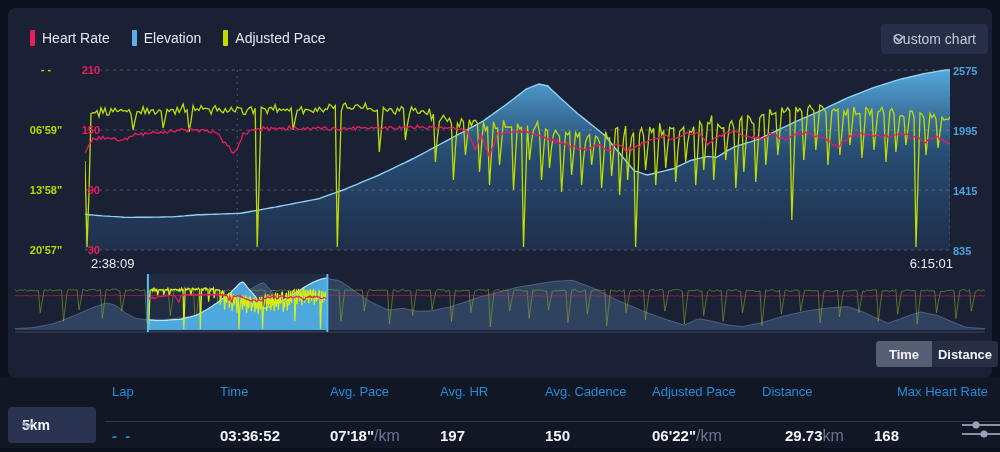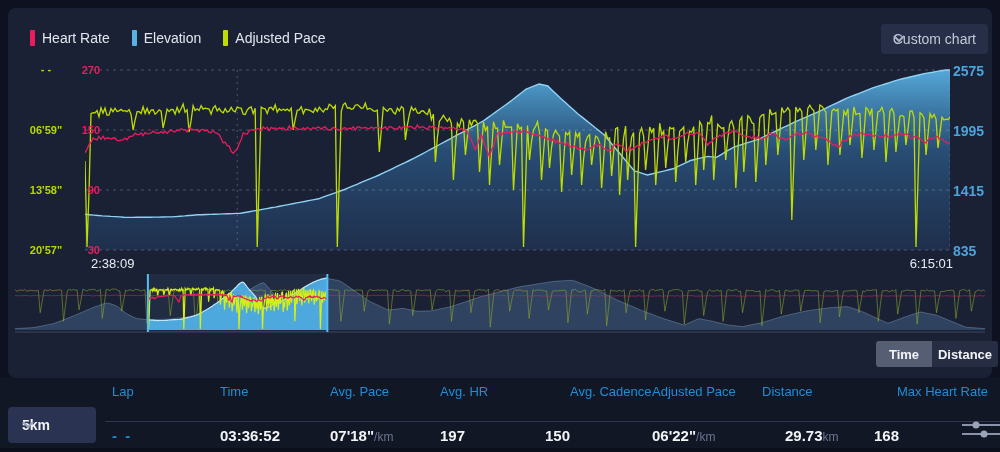--- a/index.html
+++ b/index.html
@@ -28,21 +28,21 @@
   .chart-dd {
     position:absolute; right:12px; top:24px; height:30px; padding:0 12px;
     background:#272e47; border-radius:4px; display:flex; align-items:center; gap:9px;
     color:#c2c9d8; font-size:14px; cursor:pointer;
   }
 
   
   .axlab { position:absolute; font-size:11px; font-weight:bold; line-height:14px; }
   .pace-lab { width:80px; left:6px; text-align:center; color:#b6d900; }
   .hr-lab { width:40px; left:60px; text-align:right; color:#ea1c5d; }
-  .el-lab { left:953px; text-align:left; color:#4aa3db; font-size:14px; }
+  .el-lab { left:953px; text-align:left; color:#4aa3db; font-size:11px; }
   .time-lab { position:absolute; font-size:13px; color:#e9ecf2; }
 
   svg { position:absolute; display:block; }
 
   
   .axis-toggle { position:absolute; left:876px; top:341px; display:flex; border-radius:3px; overflow:hidden; }
   .seg { height:26px; display:flex; align-items:center; justify-content:center; font-size:13px; font-weight:bold; color:#f2f4f8; cursor:pointer; }
   .seg-time { width:56px; background:#565e74; }
   .seg-dist { width:66px; background:#272e44; }
 
@@ -50,21 +50,21 @@
   .interval-dd {
     position:absolute; left:8px; top:407px; width:88px; height:36px;
     background:#2b3352; border-radius:4px; display:flex; align-items:center;
     padding:0 12px 0 14px; justify-content:space-between;
     color:#f2f4f8; font-size:14px; font-weight:bold; cursor:pointer;
   }
 
   
   .th { position:absolute; top:384px; font-size:13px; color:#1f8dd6; }
   .td { position:absolute; top:427px; font-size:15px; font-weight:bold; color:#f2f4f8; }
-  .td .unit { font-size:12px; font-weight:normal; color:#6b7490; }
+  .td .unit { font-size:16px; font-weight:normal; color:#6b7490; }
   .lap-dash { color:#1f8dd6; letter-spacing:2px; font-weight:bold; }
   .tdivider { position:absolute; left:105px; top:421px; width:895px; height:1px; background:#2e3650; }
   .sliders { position:absolute; left:962px; top:416px; cursor:pointer; }
 </style>
 </head>
 <body>
 
 <div class="panel"></div>
 <div class="lower"></div>
 
@@ -108,21 +108,21 @@
     <line x1="865" y1="8" x2="865" y2="188" stroke="rgba(170,180,200,0.35)" stroke-width="1" stroke-dasharray="2,4"></line>
     <path d="M0.0,99.1L2.0,185.0L4.0,130.8L6.0,51.7L8.0,50.6L10.0,50.9L12.0,48.6L14.0,54.8L16.0,45.8L18.0,51.2L20.0,46.1L22.0,53.3L24.0,53.0L26.0,46.6L28.0,49.8L30.0,46.2L32.0,49.5L34.0,48.8L36.0,47.4L38.0,49.1L40.0,48.7L42.0,49.7L44.1,47.6L46.1,52.7L48.1,68.0L50.1,58.1L52.1,49.6L54.1,49.7L56.1,51.5L58.1,44.8L60.1,51.6L62.1,46.4L64.1,51.7L66.1,48.0L68.1,47.8L70.1,52.2L72.1,50.4L74.1,47.8L76.1,49.2L78.1,66.0L80.1,57.2L82.1,47.2L84.1,49.6L86.1,47.5L88.1,47.7L90.1,52.2L92.1,45.4L94.1,50.5L96.1,46.8L98.1,42.0L100.1,50.2L102.1,47.8L104.1,70.0L106.1,58.7L108.1,43.7L110.1,48.5L112.1,46.8L114.1,48.4L116.1,43.6L118.1,47.1L120.1,46.2L122.1,46.6L124.1,47.0L126.1,52.1L128.1,46.0L130.2,43.7L132.2,49.0L134.2,46.4L136.2,49.5L138.2,50.8L140.2,46.6L142.2,50.2L144.2,49.1L146.2,45.4L148.2,48.8L150.2,49.8L152.2,45.1L154.2,45.9L156.2,46.2L158.2,52.2L160.2,52.6L162.2,48.1L164.2,45.9L166.2,44.9L168.2,51.7L170.2,46.2L172.2,185.0L174.2,116.5L176.2,45.1L178.2,46.4L180.2,46.8L182.2,51.4L184.2,45.9L186.2,45.3L188.2,48.0L190.2,42.9L192.2,50.1L194.2,46.8L196.2,48.5L198.2,47.3L200.2,48.4L202.2,47.1L204.2,49.1L206.2,46.2L208.2,68.0L210.2,57.7L212.2,48.4L214.2,47.9L216.3,44.7L218.3,51.6L220.3,47.3L222.3,47.6L224.3,48.1L226.3,49.1L228.3,50.5L230.3,46.4L232.3,49.4L234.3,45.2L236.3,47.9L238.3,50.0L240.3,46.8L242.3,47.5L244.3,42.3L246.3,43.7L248.3,46.5L250.3,43.8L252.3,185.0L254.3,115.5L256.3,49.4L258.3,42.6L260.3,41.0L262.3,46.1L264.3,45.8L266.3,47.3L268.3,46.6L270.3,43.2L272.3,42.6L274.3,44.2L276.3,46.3L278.3,46.0L280.3,41.2L282.3,47.3L284.3,46.4L286.3,47.0L288.3,48.8L290.3,49.2L292.3,48.0L294.3,90.0L296.3,68.2L298.3,45.4L300.3,47.6L302.3,49.3L304.4,46.6L306.4,46.9L308.4,50.5L310.4,52.0L312.4,46.1L314.4,49.0L316.4,44.6L318.4,46.3L320.4,78.0L322.4,62.8L324.4,52.4L326.4,45.0L328.4,48.4L330.4,46.3L332.4,50.9L334.4,51.2L336.4,49.0L338.4,49.0L340.4,51.3L342.4,52.6L344.4,46.6L346.4,57.7L348.4,52.1L350.4,100.0L352.4,75.4L354.4,59.3L356.4,56.7L358.4,53.3L360.4,56.5L362.4,59.3L364.4,56.2L366.4,61.5L368.4,118.0L370.4,86.1L372.4,61.2L374.4,64.8L376.4,56.8L378.4,59.7L380.4,93.0L382.4,74.5L384.4,57.8L386.4,63.8L388.4,58.6L390.5,58.3L392.5,61.7L394.5,110.0L396.5,83.8L398.5,60.1L400.5,68.5L402.5,64.2L404.5,123.0L406.5,90.8L408.5,59.7L410.5,66.5L412.5,66.0L414.5,103.0L416.5,81.2L418.5,58.4L420.5,65.5L422.5,64.8L424.5,65.3L426.5,64.8L428.5,128.0L430.5,94.2L432.5,61.8L434.5,66.8L436.5,65.3L438.5,185.0L440.5,123.0L442.5,63.6L444.5,98.0L446.5,79.8L448.5,67.7L450.5,64.7L452.5,59.7L454.5,70.7L456.5,118.0L458.5,90.7L460.5,67.0L462.5,69.1L464.5,106.0L466.5,85.8L468.5,72.7L470.5,68.4L472.5,71.6L474.5,73.9L476.6,130.0L478.6,99.0L480.6,70.6L482.6,72.8L484.6,70.0L486.6,113.0L488.6,91.1L490.6,70.7L492.6,75.1L494.6,70.3L496.6,123.0L498.6,96.8L500.6,80.0L502.6,74.5L504.6,72.7L506.6,103.0L508.6,86.8L510.6,74.1L512.6,75.6L514.6,80.9L516.6,126.0L518.6,97.6L520.6,69.7L522.6,76.3L524.6,75.8L526.6,114.0L528.6,91.1L530.6,66.6L532.6,65.5L534.6,133.0L536.6,100.3L538.6,76.0L540.6,64.0L542.6,118.0L544.6,92.4L546.6,75.2L548.6,70.4L550.6,185.0L552.6,125.6L554.6,71.4L556.6,65.9L558.6,74.1L560.6,108.0L562.7,86.6L564.7,65.1L566.7,70.5L568.7,66.3L570.7,123.0L572.7,93.5L574.7,61.2L576.7,72.9L578.7,69.1L580.7,106.0L582.7,84.4L584.7,65.4L586.7,66.7L588.7,66.0L590.7,120.0L592.7,90.8L594.7,69.3L596.7,67.6L598.7,65.1L600.7,100.0L602.7,80.3L604.7,69.2L606.7,70.2L608.7,64.6L610.7,123.0L612.7,91.3L614.7,59.7L616.7,63.2L618.7,108.0L620.7,83.5L622.7,60.6L624.7,61.8L626.7,53.4L628.7,118.0L630.7,88.1L632.7,62.3L634.7,64.5L636.7,66.4L638.7,65.7L640.7,98.0L642.7,77.5L644.7,61.9L646.7,58.7L648.8,65.9L650.8,126.0L652.8,90.9L654.8,58.6L656.8,55.0L658.8,110.0L660.8,82.4L662.8,53.6L664.8,55.5L666.8,60.6L668.8,61.9L670.8,120.0L672.8,86.5L674.8,55.8L676.8,53.0L678.8,52.5L680.8,103.0L682.8,77.1L684.8,47.2L686.8,52.6L688.8,51.7L690.8,50.6L692.8,93.0L694.8,71.5L696.8,45.5L698.8,50.5L700.8,48.9L702.8,45.7L704.8,48.8L706.8,158.0L708.8,103.1L710.8,45.1L712.8,49.7L714.8,46.4L716.8,49.6L718.8,98.0L720.8,72.8L722.8,46.5L724.8,43.2L726.8,46.7L728.8,48.5L730.8,88.0L732.8,67.6L734.8,43.0L736.9,44.3L738.9,47.1L740.9,50.2L742.9,103.0L744.9,75.3L746.9,49.0L748.9,47.0L750.9,48.9L752.9,47.2L754.9,93.0L756.9,70.7L758.9,49.0L760.9,53.1L762.9,46.6L764.9,83.0L766.9,66.1L768.9,44.9L770.9,52.5L772.9,51.6L774.9,51.4L776.9,96.0L778.9,72.8L780.9,45.6L782.9,47.3L784.9,52.9L786.9,46.4L788.9,88.0L790.9,69.0L792.9,49.9L794.9,49.0L796.9,45.3L798.9,51.6L800.9,100.0L802.9,75.3L804.9,49.2L806.9,46.6L808.9,51.3L810.9,90.0L812.9,70.5L814.9,54.3L816.9,53.4L818.9,54.8L820.9,83.0L823.0,67.1L825.0,49.3L827.0,48.8L829.0,55.1L831.0,185.0L833.0,118.3L835.0,50.7L837.0,52.3L839.0,56.1L841.0,93.0L843.0,72.7L845.0,51.4L847.0,55.7L849.0,52.4L851.0,57.1L853.0,86.0L855.0,70.3L857.0,55.2L859.0,58.0L861.0,57.2L863.0,57.6L865.0,55.0" fill="none" stroke="#bedc00" stroke-width="1.3"></path>
     <path d="M0.0,91.0L2.0,87.2L4.0,82.5L6.0,80.3L8.0,75.9L10.0,77.2L12.0,77.9L14.0,74.4L16.0,77.3L18.0,74.2L20.0,77.4L22.0,75.8L24.0,76.1L26.0,77.0L28.0,76.0L30.0,76.0L32.0,78.4L34.0,78.9L36.0,78.1L38.0,77.9L40.0,76.1L42.0,77.8L44.1,74.9L46.1,74.4L48.1,74.0L50.1,71.2L52.1,72.6L54.1,72.6L56.1,70.9L58.1,73.5L60.1,70.4L62.1,71.9L64.1,71.6L66.1,71.0L68.1,69.2L70.1,70.6L72.1,71.0L74.1,71.0L76.1,69.6L78.1,71.1L80.1,69.4L82.1,71.4L84.1,69.2L86.1,67.9L88.1,69.5L90.1,69.8L92.1,68.2L94.1,68.5L96.1,66.7L98.1,67.7L100.1,67.6L102.1,69.8L104.1,66.1L106.1,66.9L108.1,67.7L110.1,68.0L112.1,67.5L114.1,70.1L116.1,67.9L118.1,67.4L120.1,68.9L122.1,68.0L124.1,70.3L126.1,70.8L128.1,68.4L130.2,70.8L132.2,71.4L134.2,72.6L136.2,76.5L138.2,80.9L140.2,80.2L142.2,83.6L144.2,84.1L146.2,89.4L148.2,91.2L150.2,88.9L152.2,87.1L154.2,81.8L156.2,77.4L158.2,71.0L160.2,71.9L162.2,72.1L164.2,68.5L166.2,67.8L168.2,67.6L170.2,68.5L172.2,66.6L174.2,67.1L176.2,68.5L178.2,64.9L180.2,66.9L182.2,65.3L184.2,68.6L186.2,65.3L188.2,66.6L190.2,66.0L192.2,67.5L194.2,65.8L196.2,66.7L198.2,65.7L200.2,67.9L202.2,67.8L204.2,63.9L206.2,66.9L208.2,66.2L210.2,65.1L212.2,66.7L214.2,67.4L216.3,67.4L218.3,65.8L220.3,67.6L222.3,65.3L224.3,67.0L226.3,67.3L228.3,65.5L230.3,66.7L232.3,65.1L234.3,65.4L236.3,67.3L238.3,65.5L240.3,64.8L242.3,67.4L244.3,68.2L246.3,67.0L248.3,65.4L250.3,66.5L252.3,67.4L254.3,68.2L256.3,68.6L258.3,66.1L260.3,65.7L262.3,67.7L264.3,66.1L266.3,66.7L268.3,64.7L270.3,68.1L272.3,65.0L274.3,65.0L276.3,66.1L278.3,65.8L280.3,65.5L282.3,66.4L284.3,66.8L286.3,65.1L288.3,66.2L290.3,65.6L292.3,65.6L294.3,65.2L296.3,67.7L298.3,66.1L300.3,64.9L302.3,67.5L304.4,64.5L306.4,65.2L308.4,66.4L310.4,66.9L312.4,67.2L314.4,64.5L316.4,66.8L318.4,64.6L320.4,64.9L322.4,65.3L324.4,64.3L326.4,64.6L328.4,66.3L330.4,66.3L332.4,63.0L334.4,65.8L336.4,64.8L338.4,64.9L340.4,66.2L342.4,67.3L344.4,64.1L346.4,65.2L348.4,63.9L350.4,65.9L352.4,66.4L354.4,66.0L356.4,64.7L358.4,66.5L360.4,65.8L362.4,66.3L364.4,65.4L366.4,66.3L368.4,65.2L370.4,66.9L372.4,67.6L374.4,67.7L376.4,66.4L378.4,68.5L380.4,67.6L382.4,70.1L384.4,75.3L386.4,77.7L388.4,83.6L390.5,87.5L392.5,82.6L394.5,76.3L396.5,72.6L398.5,78.5L400.5,84.7L402.5,89.3L404.5,94.9L406.5,87.7L408.5,84.4L410.5,76.6L412.5,71.2L414.5,70.6L416.5,73.0L418.5,70.4L420.5,70.4L422.5,70.0L424.5,70.4L426.5,70.1L428.5,69.8L430.5,68.6L432.5,70.1L434.5,70.9L436.5,69.9L438.5,67.6L440.5,67.7L442.5,70.6L444.5,70.4L446.5,71.9L448.5,72.3L450.5,72.2L452.5,73.5L454.5,73.3L456.5,75.5L458.5,74.3L460.5,76.5L462.5,77.2L464.5,76.6L466.5,79.0L468.5,76.7L470.5,80.9L472.5,78.2L474.5,81.6L476.6,80.7L478.6,81.2L480.6,83.1L482.6,80.7L484.6,84.6L486.6,85.3L488.6,84.3L490.6,84.2L492.6,87.3L494.6,86.6L496.6,86.2L498.6,86.3L500.6,88.9L502.6,87.4L504.6,86.9L506.6,85.0L508.6,84.7L510.6,82.2L512.6,83.9L514.6,82.6L516.6,83.7L518.6,86.5L520.6,86.9L522.6,88.7L524.6,87.3L526.6,88.9L528.6,83.4L530.6,82.9L532.6,81.6L534.6,83.4L536.6,84.0L538.6,85.2L540.6,89.2L542.6,89.1L544.6,84.7L546.6,88.1L548.6,86.1L550.6,85.1L552.6,83.3L554.6,85.4L556.6,80.7L558.6,81.1L560.6,80.8L562.7,79.0L564.7,78.2L566.7,77.7L568.7,76.6L570.7,76.2L572.7,76.9L574.7,74.5L576.7,75.9L578.7,74.3L580.7,73.0L582.7,74.1L584.7,77.8L586.7,77.0L588.7,76.2L590.7,76.3L592.7,75.4L594.7,75.1L596.7,73.7L598.7,73.9L600.7,71.2L602.7,70.4L604.7,72.8L606.7,71.9L608.7,72.9L610.7,71.0L612.7,70.7L614.7,71.3L616.7,74.2L618.7,76.6L620.7,79.7L622.7,83.1L624.7,80.3L626.7,80.1L628.7,76.5L630.7,75.7L632.7,75.4L634.7,73.1L636.7,74.6L638.7,70.9L640.7,71.2L642.7,69.8L644.7,71.5L646.7,69.9L648.8,68.3L650.8,69.4L652.8,70.0L654.8,71.0L656.8,73.4L658.8,73.9L660.8,74.2L662.8,74.5L664.8,74.8L666.8,76.6L668.8,73.5L670.8,76.8L672.8,74.6L674.8,76.9L676.8,77.3L678.8,75.6L680.8,75.7L682.8,74.1L684.8,70.7L686.8,72.3L688.8,71.5L690.8,72.3L692.8,75.2L694.8,76.4L696.8,75.5L698.8,76.4L700.8,78.2L702.8,76.7L704.8,75.4L706.8,73.1L708.8,73.2L710.8,72.2L712.8,70.5L714.8,72.7L716.8,72.4L718.8,71.2L720.8,70.4L722.8,71.2L724.8,71.7L726.8,72.5L728.8,75.2L730.8,74.4L732.8,73.7L734.8,75.8L736.9,75.3L738.9,76.0L740.9,76.9L742.9,78.7L744.9,79.4L746.9,82.3L748.9,83.6L750.9,82.5L752.9,85.2L754.9,84.4L756.9,79.3L758.9,78.6L760.9,78.8L762.9,77.2L764.9,73.5L766.9,74.8L768.9,72.3L770.9,72.8L772.9,74.3L774.9,71.1L776.9,71.1L778.9,72.2L780.9,72.6L782.9,72.7L784.9,72.4L786.9,73.6L788.9,74.2L790.9,73.4L792.9,73.3L794.9,74.8L796.9,74.6L798.9,74.6L800.9,72.1L802.9,74.9L804.9,75.3L806.9,74.5L808.9,73.1L810.9,72.9L812.9,72.7L814.9,70.7L816.9,73.0L818.9,72.7L820.9,71.9L823.0,72.3L825.0,76.0L827.0,76.6L829.0,74.6L831.0,74.5L833.0,75.6L835.0,76.9L837.0,78.3L839.0,79.9L841.0,81.0L843.0,77.6L845.0,76.1L847.0,76.4L849.0,76.0L851.0,74.6L853.0,74.9L855.0,77.7L857.0,76.6L859.0,79.5L861.0,79.8L863.0,81.7L865.0,81.1" fill="none" stroke="#ea1c5d" stroke-width="1.3"></path>
   </svg>
 
 <div class="axlab pace-lab" style="top:62px;">- -</div>
 <div class="axlab pace-lab" style="top:123px;">06'59"</div>
 <div class="axlab pace-lab" style="top:183px;">13'58"</div>
 <div class="axlab pace-lab" style="top:243px;">20'57"</div>
 
-<div class="axlab hr-lab" style="top:63px;">270</div>
+<div class="axlab hr-lab" style="top:63px;">210</div>
 <div class="axlab hr-lab" style="top:123px;">150</div>
 <div class="axlab hr-lab" style="top:183px;">90</div>
 <div class="axlab hr-lab" style="top:243px;">30</div>
 
 <div class="axlab el-lab" style="top:64px;">2575</div>
 <div class="axlab el-lab" style="top:124px;">1995</div>
 <div class="axlab el-lab" style="top:184px;">1415</div>
 <div class="axlab el-lab" style="top:244px;">835</div>
 
 <div class="time-lab" style="left:91px;top:256px;text-align:right;">2:38:09</div>
@@ -159,21 +159,21 @@
   <span>5km</span>
   <svg width="12" height="8">
       <path d="M1 1l5 5 5-5" stroke="#98a0b4" stroke-width="2" fill="none"></path>
     </svg>
 </div>
 
 <div class="th" style="left:112px;">Lap</div>
 <div class="th" style="left:220px;">Time</div>
 <div class="th" style="left:330px;">Avg. Pace</div>
 <div class="th" style="left:440px;">Avg. HR</div>
-<div class="th" style="left:545px;margin-left:25px;">Avg. Cadence</div>
+<div class="th" style="left:545px;">Avg. Cadence</div>
 <div class="th" style="left:652px;">Adjusted Pace</div>
 <div class="th" style="left:762px;">Distance</div>
 <div class="th" style="left:874px;margin-left:23px;">Max Heart Rate</div>
 
 <div class="tdivider"></div>
 
 <div class="td lap-dash" style="left:112px;">- -</div>
 <div class="td" style="left:220px;">03:36:52</div>
 <div class="td" style="left:330px;"><span>07'18"</span><span class="unit">/km</span></div>
 <div class="td" style="left:440px;">197</div>

